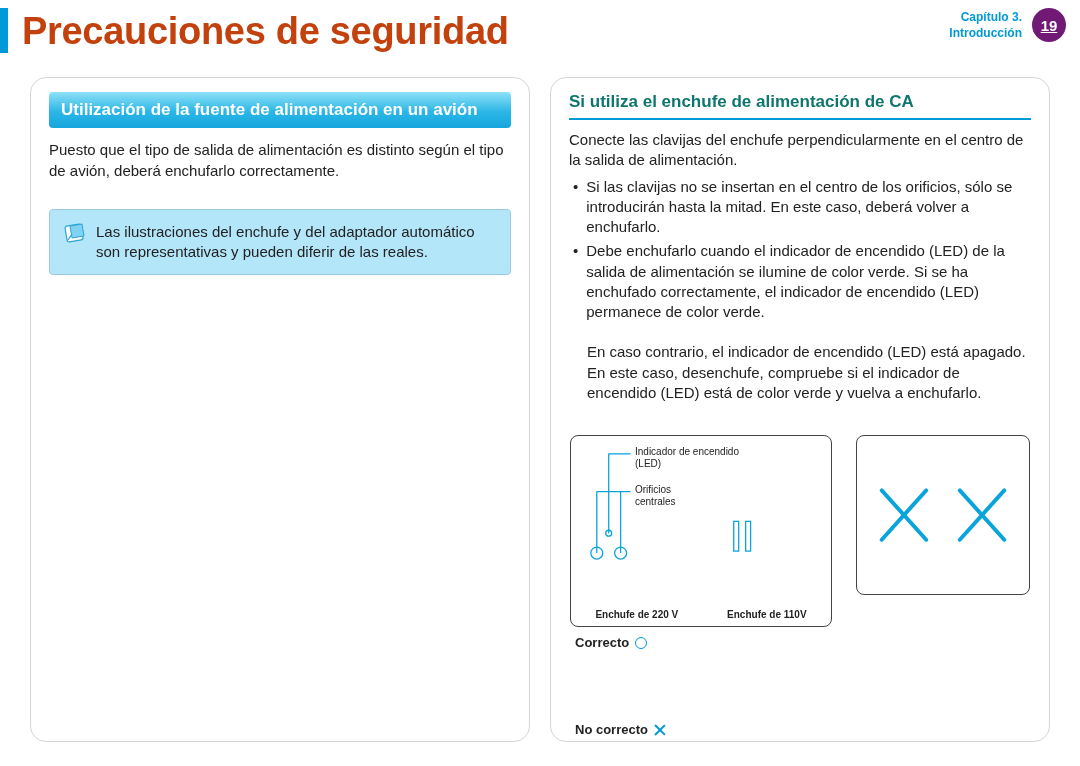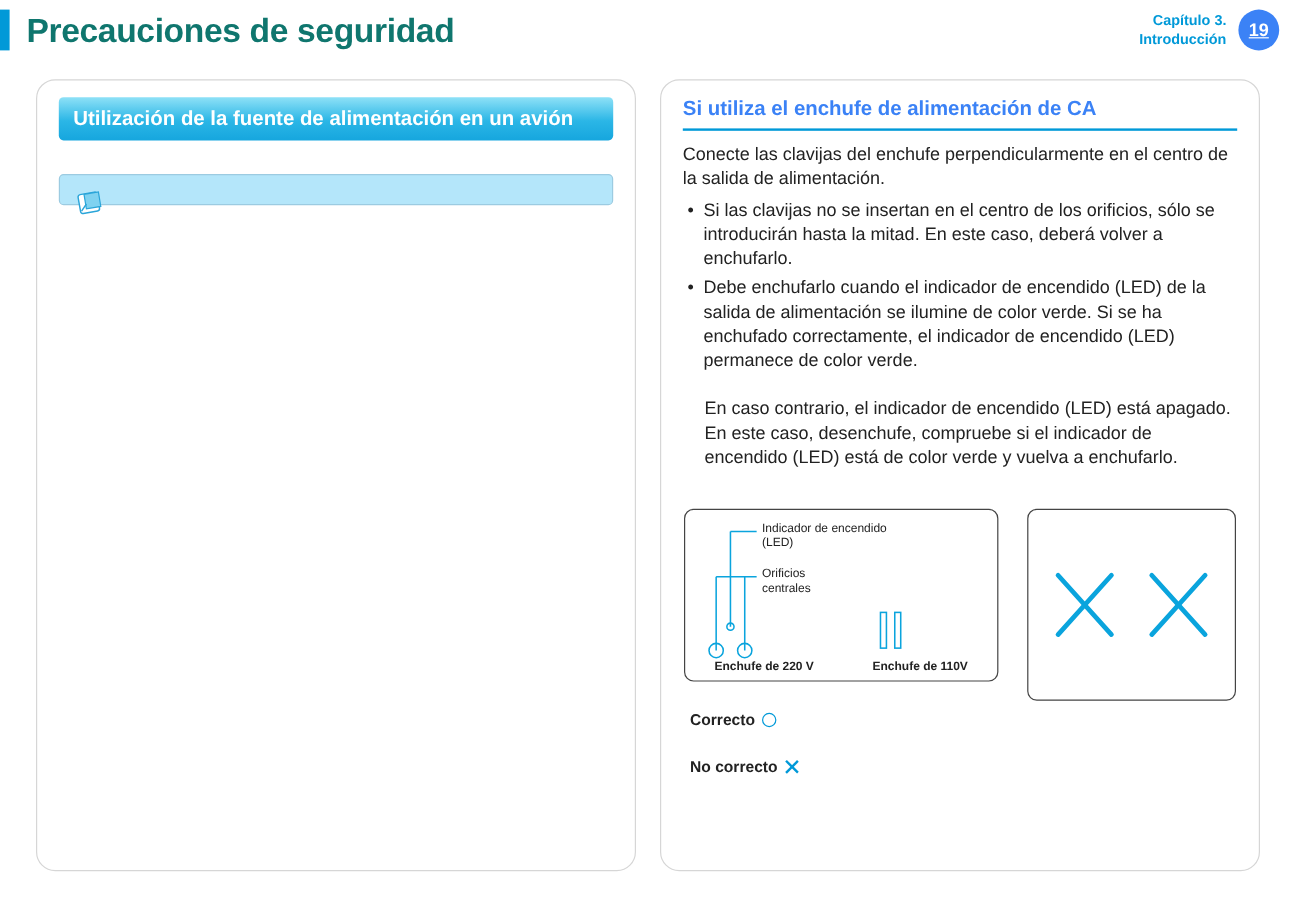--- a/index.html
+++ b/index.html
@@ -18,43 +18,43 @@
     padding: 8px 14px 10px 0;
   }
   .side-accent {
     width: 8px;
     background: #0099d8;
     align-self: stretch;
     margin-right: 14px;
   }
   .title-wrap { display:flex; align-items:flex-start; }
   .page-title {
-    font-size: 28px;
+    font-size: 38px;
     font-weight: 700;
     letter-spacing: -0.3px;
-    color: #0f766e;
+    color: #c2410c;
     padding-top: 2px;
   }
   .chapter-block {
     display: flex;
     align-items: center;
     gap: 10px;
   }
   .chapter-text {
     font-size: 12px;
     font-weight: 700;
     color: #0099d8;
     text-align: right;
     line-height: 1.35;
   }
   .page-number {
     width: 34px;
     height: 34px;
     border-radius: 50%;
-    background: #3b82f6;
+    background: #701a75;
     color: #fff;
     font-size: 15px;
     font-weight: 600;
     display: flex;
     align-items: center;
     justify-content: center;
     text-decoration: underline;
   }
   .content {
     display: flex;
@@ -99,42 +99,42 @@
   .note-icon {
     position: absolute;
     left: 12px;
     top: 10px;
     width: 26px;
     height: 26px;
   }
   .section-head-black {
     font-size: 17px;
     font-weight: 700;
-    color: #3b82f6;
+    color: #0f766e;
     border-bottom: 2px solid #0099d8;
     padding-bottom: 6px;
     margin-bottom: 10px;
   }
   .bullets { margin: 6px 0 0 4px; }
   .bullet { display:flex; gap:8px; font-size:15px; line-height:1.35; margin-bottom:4px; }
   .bullet .dot { flex:0 0 auto; }
   .figs {
     margin-top: 32px;
     display:flex;
     gap: 24px;
     align-items: stretch;
     justify-content: center;
   }
   .fig-box {
     border: 1px solid #444;
     border-radius: 8px;
     position: relative;
     background:#fff;
   }
-  .fig-correct { width: 262px; height: 144px; }
+  .fig-correct { width: 262px; height: 192px; }
   .fig-wrong   { width: 174px; height: 160px; }
   .fig-correct svg, .fig-wrong svg { position:absolute; inset:0; }
   .leader-label {
     position:absolute;
     font-size: 10px;
     line-height: 1.15;
     color:#222;
   }
   .bottom-labels {
     position:absolute;
@@ -156,21 +156,21 @@
   .verdict {
     width: 262px;
     text-align: left;
     padding-left: 6px;
     font-size: 13px;
     font-weight: 700;
     display:flex;
     align-items:center;
     gap:6px;
   }
-  .verdict.wrong { width: 174px; }
+  .verdict.wrong { width: 174px; margin-top: 48px; }
   .circle-o {
     display:inline-block;
     width:12px;height:12px;
     border:1.6px solid #0099d8;
     border-radius:50%;
   }
   .x-mark {
     display:inline-block;
     width:12px; height:12px;
     position:relative;
@@ -196,29 +196,31 @@
       <div>Introducción</div>
     </div>
     <div class="page-number">19</div>
   </div>
 </div>
 
 <div class="content">
 
   <div class="col">
     <div class="section-head-blue">Utilización de la fuente de alimentación en un avión</div>
+    <p class="body-text">Puesto que el tipo de salida de alimentación es distinto según el tipo de avión, deberá enchufarlo correctamente.</p>
 
     <div class="note-box">
       <span class="note-icon">
         <svg viewBox="0 0 26 26">
           <rect x="4" y="5" width="16" height="16" rx="2" fill="#fff" stroke="#2aa5d9" stroke-width="1.2" transform="rotate(-10 12 13)"></rect>
           <path d="M8 6 L20 4 L22 16 L10 18 Z" fill="#7fd2f0" stroke="#2aa5d9" stroke-width="1"></path>
           <path d="M6 20 L10 14" stroke="#2aa5d9" stroke-width="1.2"></path>
         </svg>
       </span>
+      <span>Las ilustraciones del enchufe y del adaptador automático son representativas y pueden diferir de las reales.</span>
     </div>
   </div>
 
   <div class="col">
     <div class="section-head-black">Si utiliza el enchufe de alimentación de CA</div>
     <p class="body-text" style="margin-bottom:6px">Conecte las clavijas del enchufe perpendicularmente en el centro de la salida de alimentación.</p>
     <div class="bullets">
       <div class="bullet">
         <span class="dot">•</span>
         <span>Si las clavijas no se insertan en el centro de los orificios, sólo se introducirán hasta la mitad. En este caso, deberá volver a enchufarlo.</span>

